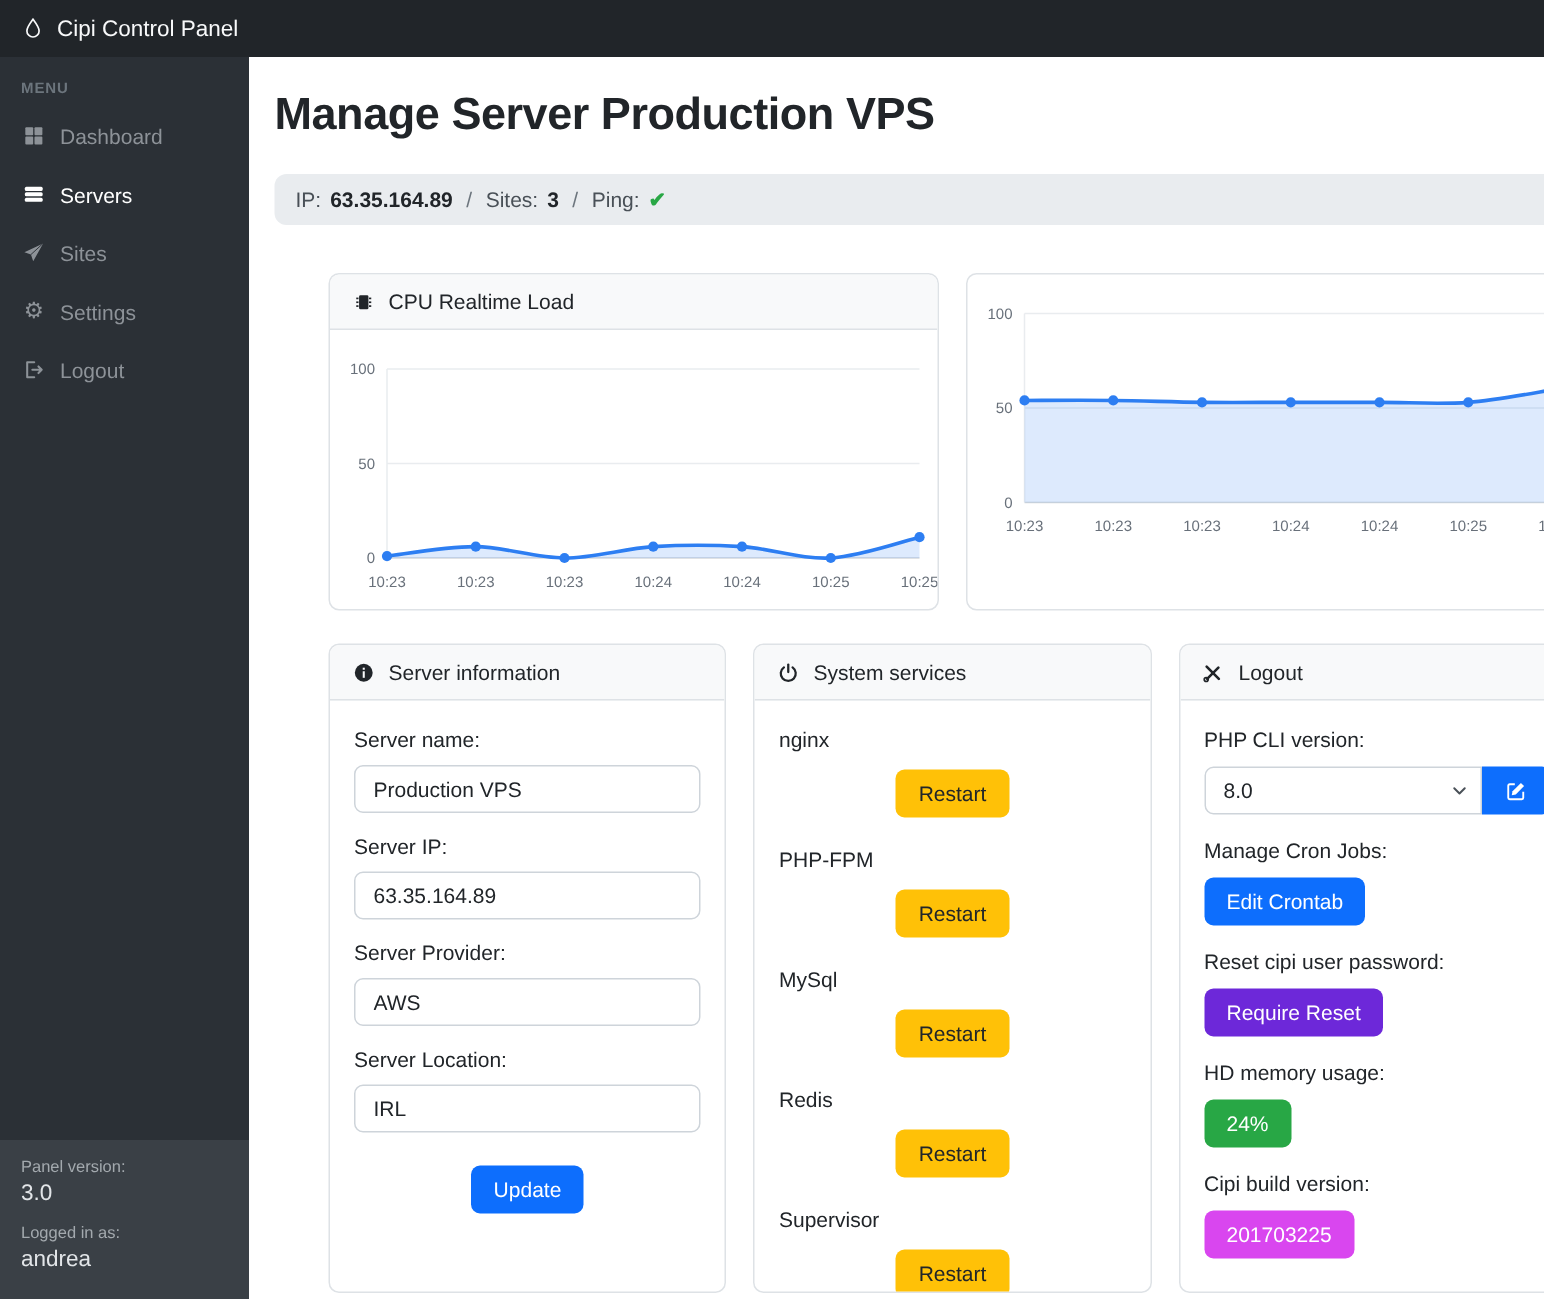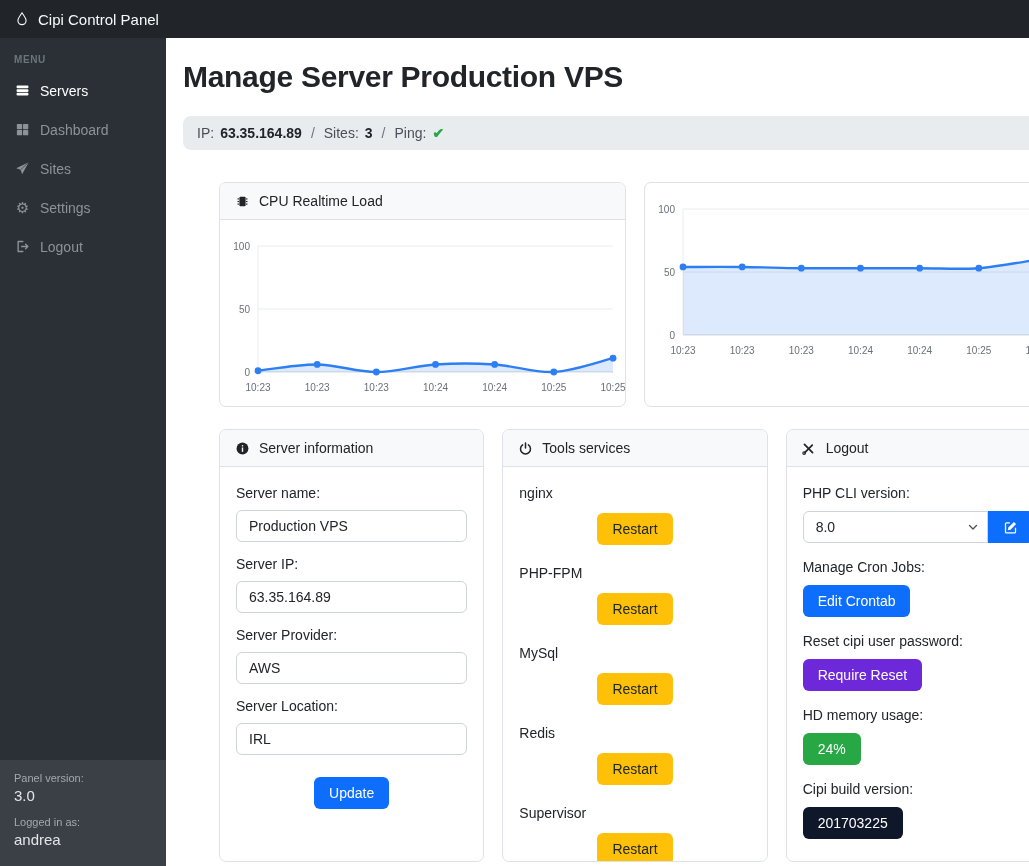--- a/index.html
+++ b/index.html
@@ -53,21 +53,21 @@
   .fgroup label { display:block; font-size:14px; margin:14px 0 9px; }
   .fgroup:first-child label { margin-top:2px; }
   .fgroup input { width:100%; font-size:14px; color:#212529; padding:7px 12px; border:1px solid #ced4da;
     border-radius:6px; background:#fff; font-family:"Liberation Sans",sans-serif; }
   .btn { display:inline-block; border:none; border-radius:6px; font-size:14px; padding:8px 15px;
     cursor:pointer; font-family:"Liberation Sans",sans-serif; }
   .btn-primary { background:#0d6efd; color:#fff; }
   .btn-warning { background:#ffc107; color:#212529; }
   .btn-danger  { background:#6d28d9; color:#fff; }
   .badge-success { background:#28a745; color:#fff; }
-  .badge-secondary { background:#0f172a; color:#fff; }
+  .badge-secondary { background:#d946ef; color:#fff; }
   .update-wrap { text-align:center; margin-top:22px; }
 
   
   .service-label { font-size:14px; margin:2px 0 12px; }
   .service-btn-wrap { text-align:center; margin-bottom:20px; }
 
   
   .tools-label { font-size:14px; margin:16px 0 10px; }
   .tools-label:first-child { margin-top:2px; }
   .input-group { display:flex; }
@@ -92,41 +92,41 @@
         <path d="M12 2.8 C9.2 6.6 5.9 10.9 5.9 14.4 a6.1 6.1 0 0 0 12.2 0 C18.1 10.9 14.8 6.6 12 2.8 Z"></path>
       </svg>
     </span>
     <span>Cipi Control Panel</span>
   </div>
 </div>
 
 <div class="sidebar">
   <div class="menu-label">MENU</div>
 
-  <div class="side-item active">
-    <span class="ic">
-      <svg viewBox="0 0 24 24" fill="currentColor">
-        <rect x="2.5" y="4" width="19" height="4.4" rx="1.6"></rect>
-        <rect x="2.5" y="9.8" width="19" height="4.4" rx="1.6"></rect>
-        <rect x="2.5" y="15.6" width="19" height="4.4" rx="1.6"></rect>
-      </svg>
-    </span>
-    <span>Servers</span>
-  </div>
-
   <div class="side-item">
     <span class="ic">
       <svg viewBox="0 0 24 24" fill="currentColor">
         <rect x="3" y="3" width="8.4" height="8.4" rx="1"></rect>
           <rect x="12.8" y="3" width="8.4" height="8.4" rx="1"></rect>
         <rect x="3" y="12.8" width="8.4" height="8.4" rx="1"></rect>
           <rect x="12.8" y="12.8" width="8.4" height="8.4" rx="1"></rect>
       </svg>
     </span>
     <span>Dashboard</span>
+  </div>
+
+  <div class="side-item active">
+    <span class="ic">
+      <svg viewBox="0 0 24 24" fill="currentColor">
+        <rect x="2.5" y="4" width="19" height="4.4" rx="1.6"></rect>
+        <rect x="2.5" y="9.8" width="19" height="4.4" rx="1.6"></rect>
+        <rect x="2.5" y="15.6" width="19" height="4.4" rx="1.6"></rect>
+      </svg>
+    </span>
+    <span>Servers</span>
   </div>
 
   <div class="side-item">
     <span class="ic">
       <svg viewBox="0 0 24 24" fill="currentColor">
         <path d="M22 2 L11.4 21 L9 13.9 L2 11.4 Z"></path>
         <path d="M22 2 L9 13.9" stroke="#2b3036" stroke-width="1"></path>
       </svg>
     </span>
     <span>Sites</span>
@@ -279,21 +279,21 @@
     </div>
 
     <div class="card">
       <div class="card-header">
         <span class="hic">
           <svg viewBox="0 0 24 24" fill="none" stroke="currentColor" stroke-width="2.4" stroke-linecap="round">
             <path d="M12 3.2 v8"></path>
             <path d="M7.4 6.2 a8 8 0 1 0 9.2 0"></path>
           </svg>
         </span>
-        <span>Tools services</span>
+        <span>System services</span>
       </div>
       <div class="card-body">
         <div class="service-label">nginx</div>
         <div class="service-btn-wrap"><button class="btn btn-warning">Restart</button></div>
         <div class="service-label">PHP-FPM</div>
         <div class="service-btn-wrap"><button class="btn btn-warning">Restart</button></div>
         <div class="service-label">MySql</div>
         <div class="service-btn-wrap"><button class="btn btn-warning">Restart</button></div>
         <div class="service-label">Redis</div>
         <div class="service-btn-wrap"><button class="btn btn-warning">Restart</button></div>

